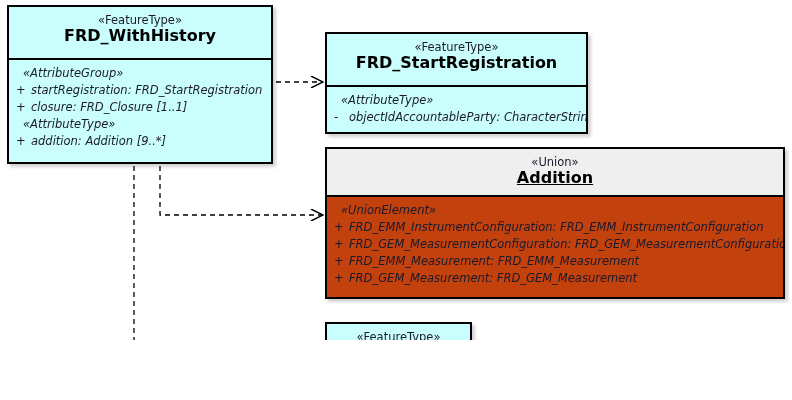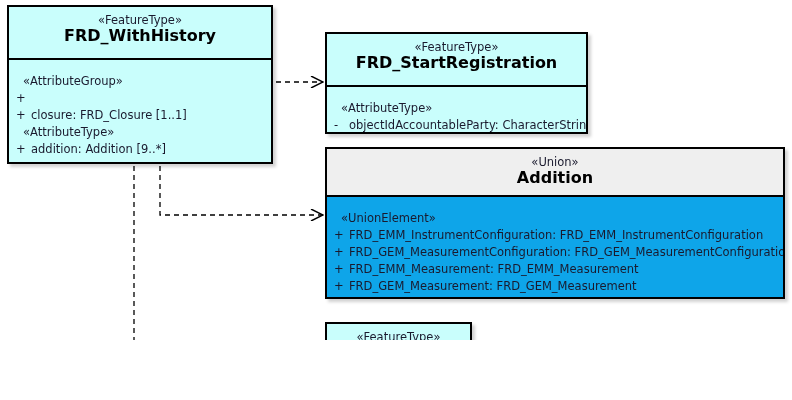--- a/index.html
+++ b/index.html
@@ -34,21 +34,21 @@
     position: absolute;
     box-sizing: border-box;
     border: 2px solid #000000;
     box-shadow: 3px 3px 3px rgba(0,0,0,0.18);
     overflow: hidden;
   }
   .uml-class.featuretype {
     background: #c9fefc;
   }
   .uml-class.unionclass {
-    background: #0ea5e9;
+    background: #c2410c;
   }
   .uml-class.unionclass .uml-header {
     background: #efefef;
   }
 
   .uml-header {
     box-sizing: border-box;
     text-align: center;
     padding-top: 5px;
     line-height: 16px;
@@ -62,25 +62,27 @@
     color: #1a1a2e;
     letter-spacing: 0px;
   }
   .class-name {
     display: block;
     font-size: 16px;
     font-weight: bold;
     color: #000000;
   }
   .class-name.underlined {
+    text-decoration: underline;
   }
 
   .uml-body {
     box-sizing: border-box;
-    padding: 13px 0 4px 0;
+    padding: 5px 0 4px 0;
+    font-style: italic;
   }
   .feature-group {
     font-size: 11.5px;
     color: #1a1a2e;
     padding-left: 14px;
     line-height: 17px;
     white-space: nowrap;
   }
   .attr-row {
     display: flex;
@@ -131,20 +133,21 @@
 
   <div class="uml-class featuretype" id="box-withhistory">
     <div class="uml-header with-divider">
       <span class="stereotype">«FeatureType»</span>
       <span class="class-name">FRD_WithHistory</span>
     </div>
     <div class="uml-body">
       <div class="feature-group">«AttributeGroup»</div>
       <div class="attr-row">
         <span class="attr-vis">+</span>
+        <span class="attr-text">startRegistration: FRD_StartRegistration</span>
       </div>
       <div class="attr-row">
         <span class="attr-vis">+</span>
         <span class="attr-text">closure: FRD_Closure [1..1]</span>
       </div>
       <div class="feature-group">«AttributeType»</div>
       <div class="attr-row">
         <span class="attr-vis">+</span>
         <span class="attr-text">addition: Addition [9..*]</span>
       </div>

